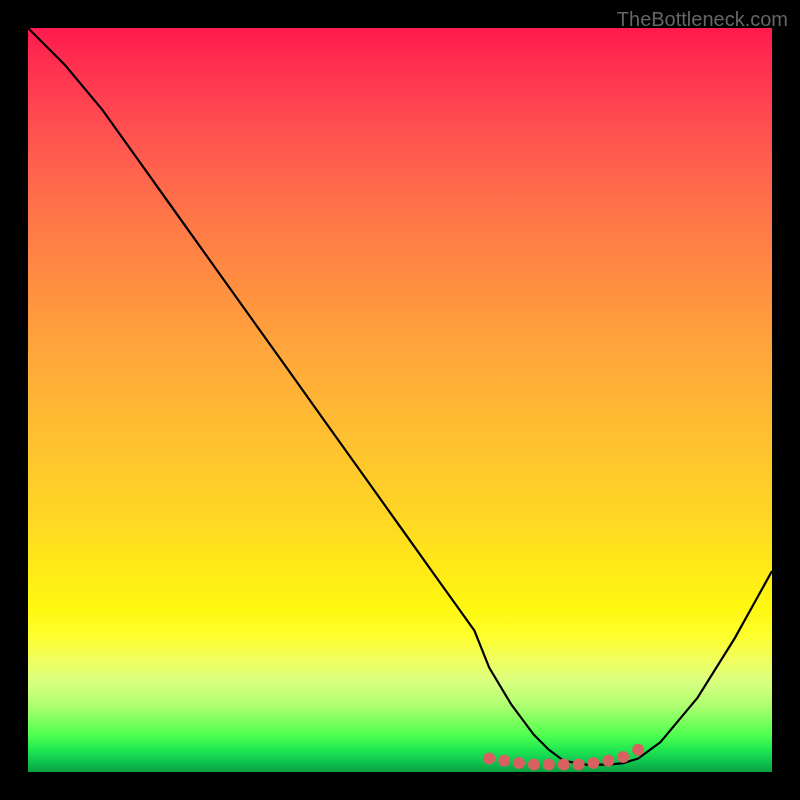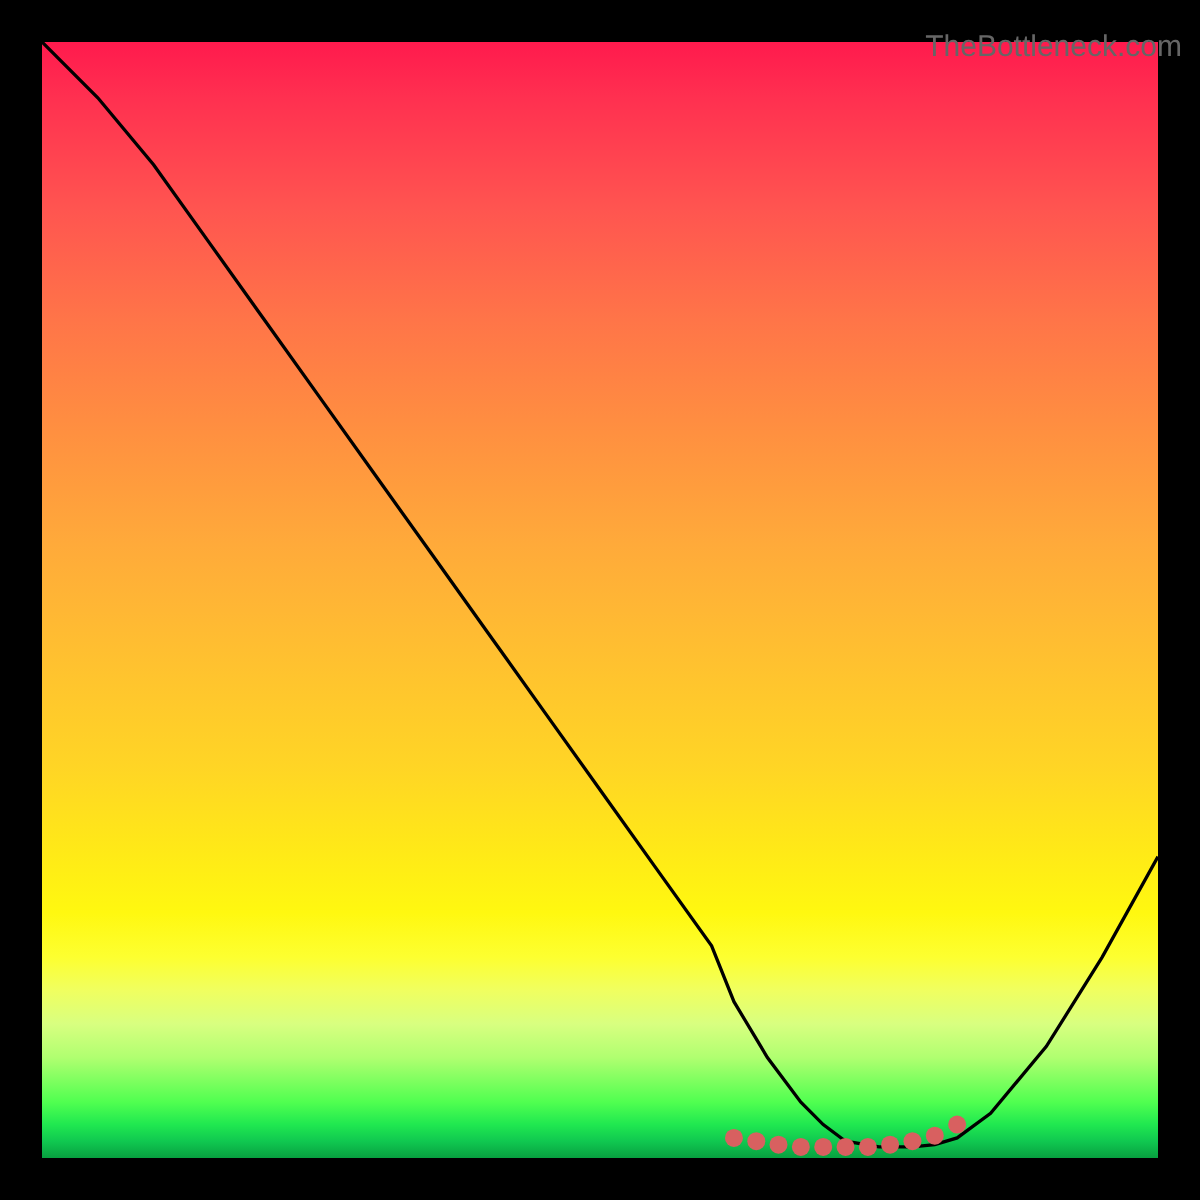--- a/index.html
+++ b/index.html
@@ -6,21 +6,21 @@
       margin: 0;
       padding: 0;
       width: 800px;
       height: 800px;
       background: #000;
       position: relative;
       font-family: Arial, sans-serif;
     }
     .watermark {
       position: absolute;
-      top: 20px;
+      top: 8px;
       right: 12px;
       color: #666;
       font-size: 20px;
       font-weight: normal;
       z-index: 10;
     }
     .chart-container {
       position: absolute;
       top: 28px;
       left: 28px;

